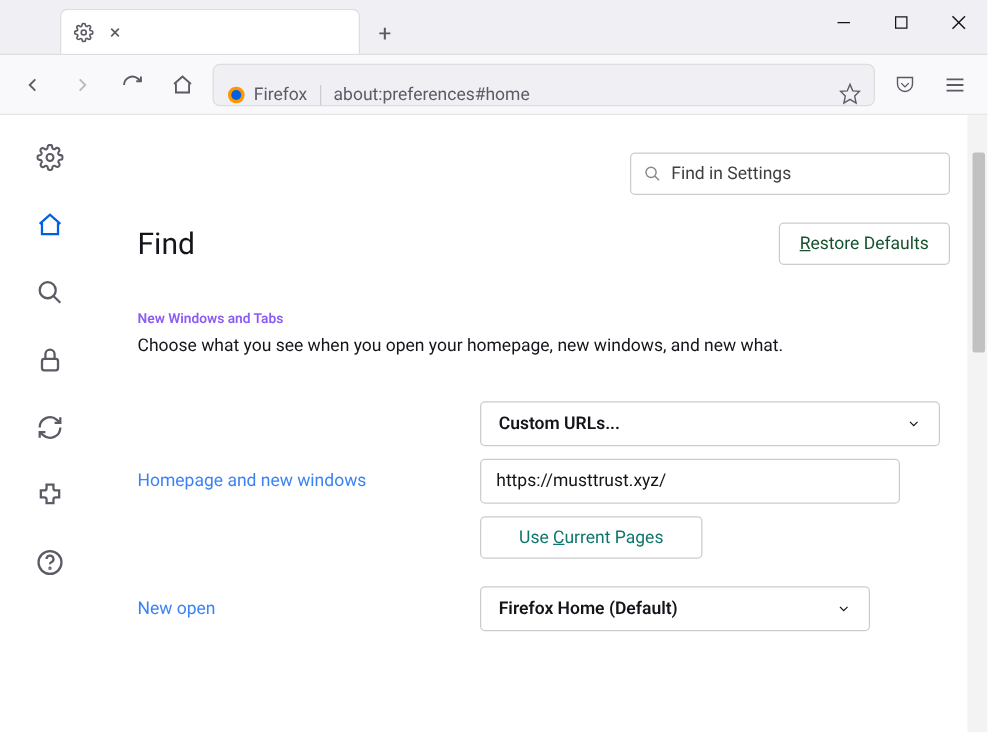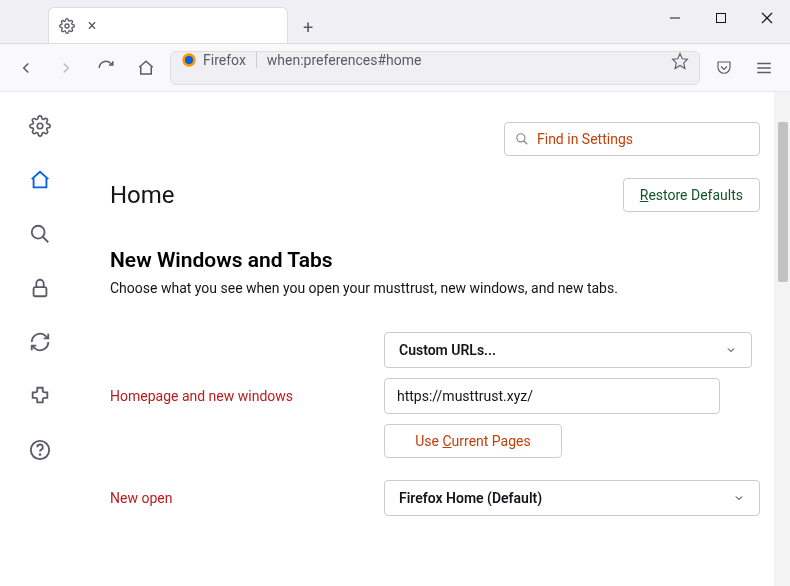--- a/index.html
+++ b/index.html
@@ -11,46 +11,46 @@
 .tab-title { font-size: 13px; flex: 1; color: #15141a; }
 .tab-close { width: 18px; height: 18px; display: flex; align-items: center; justify-content: center; font-size: 16px; color: #5b5b66; cursor: pointer; }
 .newtab-btn { width: 32px; height: 32px; display: flex; align-items: center; justify-content: center; font-size: 18px; color: #5b5b66; margin-left: 4px; cursor: pointer; }
 .window-controls { position: absolute; right: 0; top: 0; display: flex; height: 36px; }
 .win-btn { width: 46px; height: 36px; display: flex; align-items: center; justify-content: center; cursor: pointer; }
 
 
 .toolbar { height: 48px; background: #f9f9fb; display: flex; align-items: center; padding: 0 10px; gap: 8px; border-bottom: 1px solid #e7e7e7; }
 .tool-btn { width: 32px; height: 32px; display: flex; align-items: center; justify-content: center; border-radius: 4px; cursor: pointer; color: #5b5b66; }
 .tool-btn.disabled { opacity: 0.4; cursor: default; }
-.urlbar { flex: 1; height: 34px; background: #f0f0f4; border: 1px solid #ddd; border-radius: 6px; display: flex; align-items: flex-start; padding: 0 10px; gap: 10px; }
+.urlbar { flex: 1; height: 34px; background: #f0f0f4; border: 1px solid #ddd; border-radius: 6px; display: flex; align-items: flex-end; padding: 0 10px; gap: 10px; }
 .urlbar-identity { display: flex; align-items: center; gap: 6px; font-size: 14px; color: #5b5b66; padding-right: 10px; border-right: 1px solid #ccc; }
 .urlbar-text { font-size: 14px; color: #5b5b66; flex: 1; }
 .urlbar-star { color: #5b5b66; }
 
 
 .content-area { display: flex; height: calc(586px - 44px - 48px); position: relative; }
 .sidebar { width: 80px; background: #fff; display: flex; flex-direction: column; align-items: center; padding-top: 22px; gap: 30px; }
 .side-icon { width: 24px; height: 24px; display: flex; align-items: center; justify-content: center; color: #5b5b66; cursor: pointer; }
 .side-icon.active { color: #0060df; }
 
 .main { flex: 1; padding: 30px 30px 0 30px; overflow-y: auto; }
 .top-row { display: flex; justify-content: flex-end; margin-bottom: 22px; }
-.search-settings { width: 256px; height: 34px; border: 1px solid #ccc; border-radius: 4px; display: flex; align-items: center; padding: 0 10px; gap: 8px; color: #c2410c; font-size: 14px; }
+.search-settings { width: 256px; height: 34px; border: 1px solid #ccc; border-radius: 4px; display: flex; align-items: center; padding: 0 10px; gap: 8px; color: #404040; font-size: 14px; }
 
 .title-row { display: flex; justify-content: space-between; align-items: center; margin-bottom: 36px; }
 h1 { font-size: 24px; font-weight: 400; color: #15141a; }
 .btn { height: 34px; padding: 0 16px; border: 1px solid #ccc; border-radius: 4px; background: #fff; font-size: 14px; display: inline-flex; align-items: center; cursor: pointer; color: #14532d; }
-.btn.disabled { color: #c2410c; cursor: default; }
+.btn.disabled { color: #0f766e; cursor: default; }
 .btn u { text-decoration: underline; }
 
-h2 { font-size: 21px; font-weight: 600; color: #000000; margin-bottom: 8px; }
+h2 { font-size: 11px; font-weight: 600; color: #8b5cf6; margin-bottom: 8px; }
 .desc { font-size: 14px; color: #15141a; margin-bottom: 36px; }
 
 .field-row { display: flex; align-items: center; margin-bottom: 10px; gap: 12px; }
-.field-label { width: 262px; font-size: 14px; color: #b91c1c; }
+.field-label { width: 262px; font-size: 14px; color: #3b82f6; }
 .select { height: 36px; border: 1px solid #ccc; border-radius: 4px; background: #fff; display: flex; align-items: center; justify-content: space-between; padding: 0 14px; font-size: 14px; font-weight: 600; color: #15141a; cursor: pointer; }
 .select.full { width: 100%; }
 .input-text { height: 36px; border: 1px solid #ccc; border-radius: 4px; padding: 0 12px; font-size: 14px; width: 336px; color: #15141a; }
 .btn-row { display: flex; gap: 10px; margin-left: 274px; margin-bottom: 22px; }
 .btn-row .btn { width: 178px; justify-content: center; }
 
 .scrollbar-v { position: absolute; right: 0; top: 0; width: 16px; height: 100%; background: #f3f3f3; }
 .thumb-v { position: absolute; right: 2px; top: 30px; width: 10px; height: 160px; background: #c1c1c1; border-radius: 2px; }
 
 svg { display: block; }
@@ -115,21 +115,21 @@
   <div class="urlbar">
     <div class="urlbar-identity">
       <span>
           <svg width="16" height="16" viewBox="0 0 24 24">
             <circle cx="12" cy="12" r="10" fill="#ff9500"></circle>
             <circle cx="12" cy="12" r="6" fill="#0060df"></circle>
           </svg>
         </span>
       <span>Firefox</span>
     </div>
-    <span class="urlbar-text">when:preferences#home</span>
+    <span class="urlbar-text">about:preferences#home</span>
     <span class="urlbar-star">
         <svg width="18" height="18" viewBox="0 0 24 24" fill="none" stroke="#5b5b66" stroke-width="1.5">
           <polygon points="12 2 15 9 22 9.5 17 14.5 18.5 22 12 18 5.5 22 7 14.5 2 9.5 9 9"></polygon>
         </svg>
       </span>
   </div>
   <div class="tool-btn">
       <svg width="18" height="18" viewBox="0 0 24 24" fill="none" stroke="#5b5b66" stroke-width="1.5">
         <path d="M4 4h16v7a8 8 0 0 1-16 0V4z"></path>
         <polyline points="8 10 12 14 16 10"></polyline>
@@ -197,28 +197,28 @@
       <div class="search-settings">
         <svg width="14" height="14" viewBox="0 0 24 24" fill="none" stroke="#888" stroke-width="2">
             <circle cx="10" cy="10" r="7"></circle>
             <line x1="21" y1="21" x2="15" y2="15"></line>
           </svg>
         <span>Find in Settings</span>
       </div>
     </div>
 
     <div class="title-row">
-      <h1>Home</h1>
+      <h1>Find</h1>
       <button class="btn">
           <span><u>R</u>estore Defaults</span>
         </button>
     </div>
 
     <h2>New Windows and Tabs</h2>
-    <p class="desc">Choose what you see when you open your musttrust, new windows, and new tabs.</p>
+    <p class="desc">Choose what you see when you open your homepage, new windows, and new what.</p>
 
     <div class="field-row" style="margin-left:274px; margin-bottom:10px;">
       <div class="select full" style="width:368px;">
         <span>Custom URLs...</span>
         <span>
             <svg width="12" height="12" viewBox="0 0 24 24" fill="none" stroke="#15141a" stroke-width="2">
               <polyline points="6 9 12 15 18 9"></polyline>
             </svg>
           </span>
       </div>
@@ -230,21 +230,21 @@
     </div>
 
     <div class="btn-row">
       <button class="btn disabled">
           <span>Use <u>C</u>urrent Pages</span>
         </button>
     </div>
 
     <div class="field-row">
       <div class="field-label">New open</div>
-      <div class="select" style="width:376px;">
+      <div class="select" style="width:312px;">
         <span>Firefox Home (Default)</span>
         <span>
             <svg width="12" height="12" viewBox="0 0 24 24" fill="none" stroke="#15141a" stroke-width="2">
               <polyline points="6 9 12 15 18 9"></polyline>
             </svg>
           </span>
       </div>
     </div>
   </div>
 

